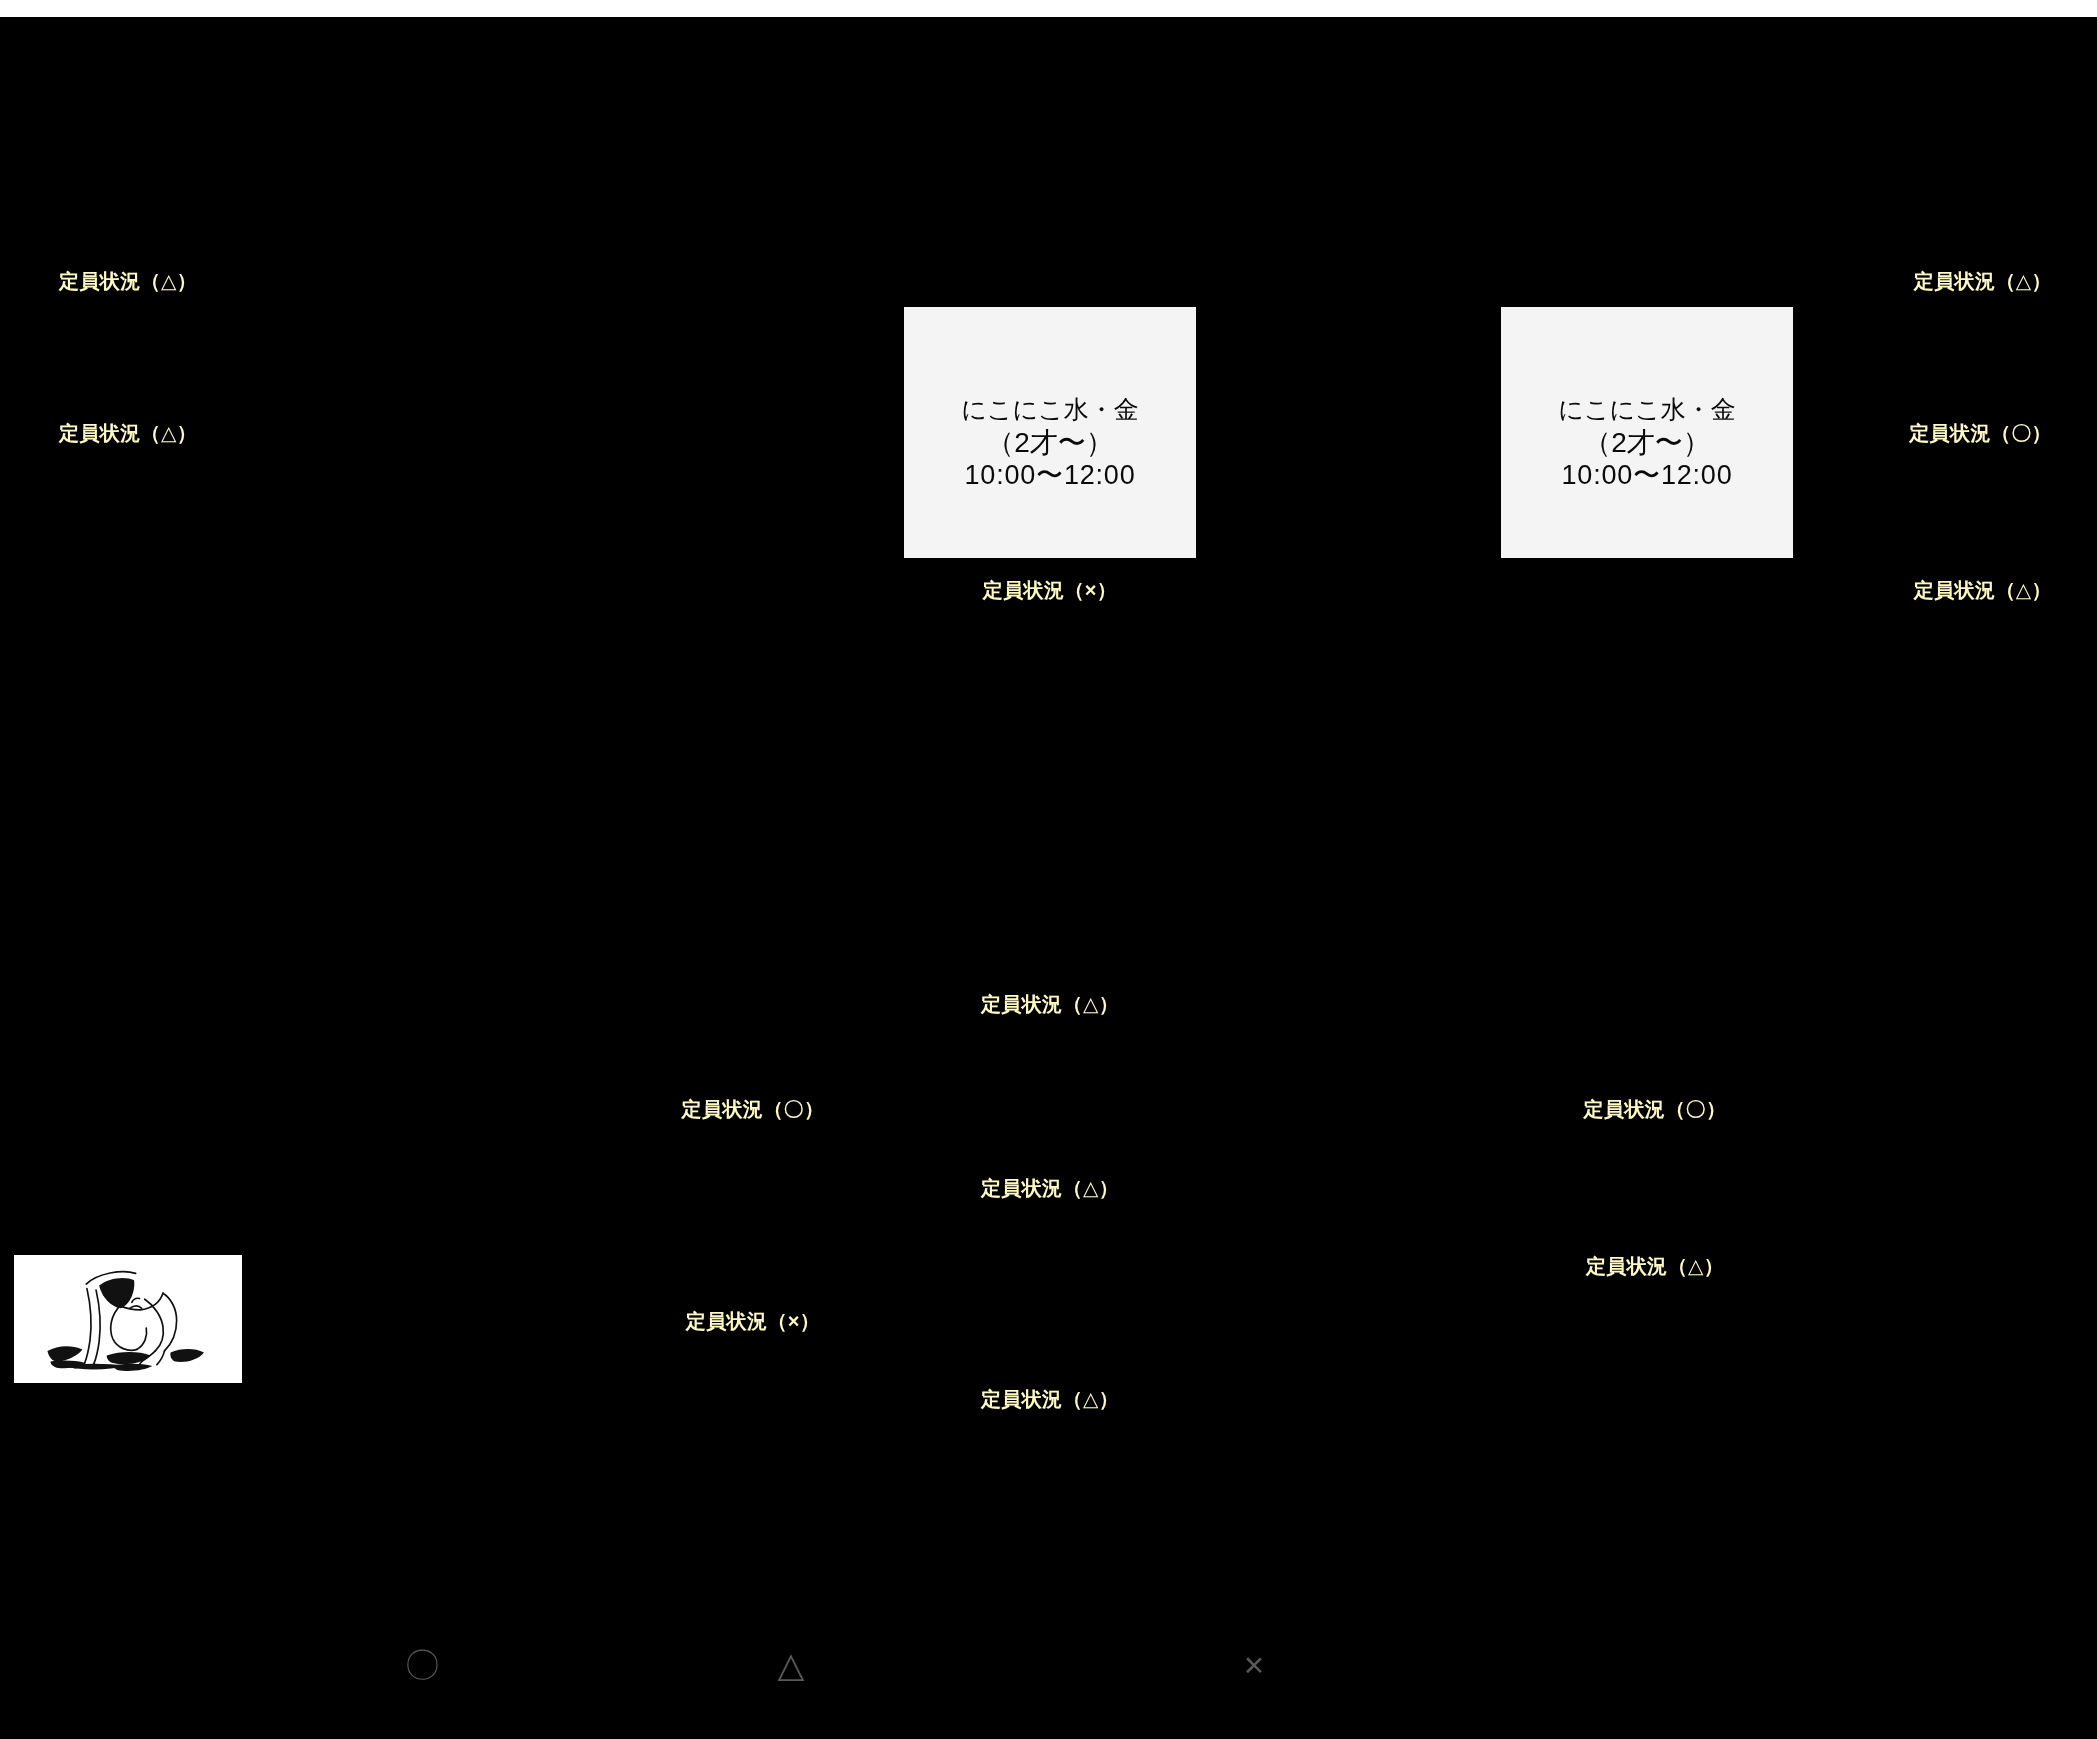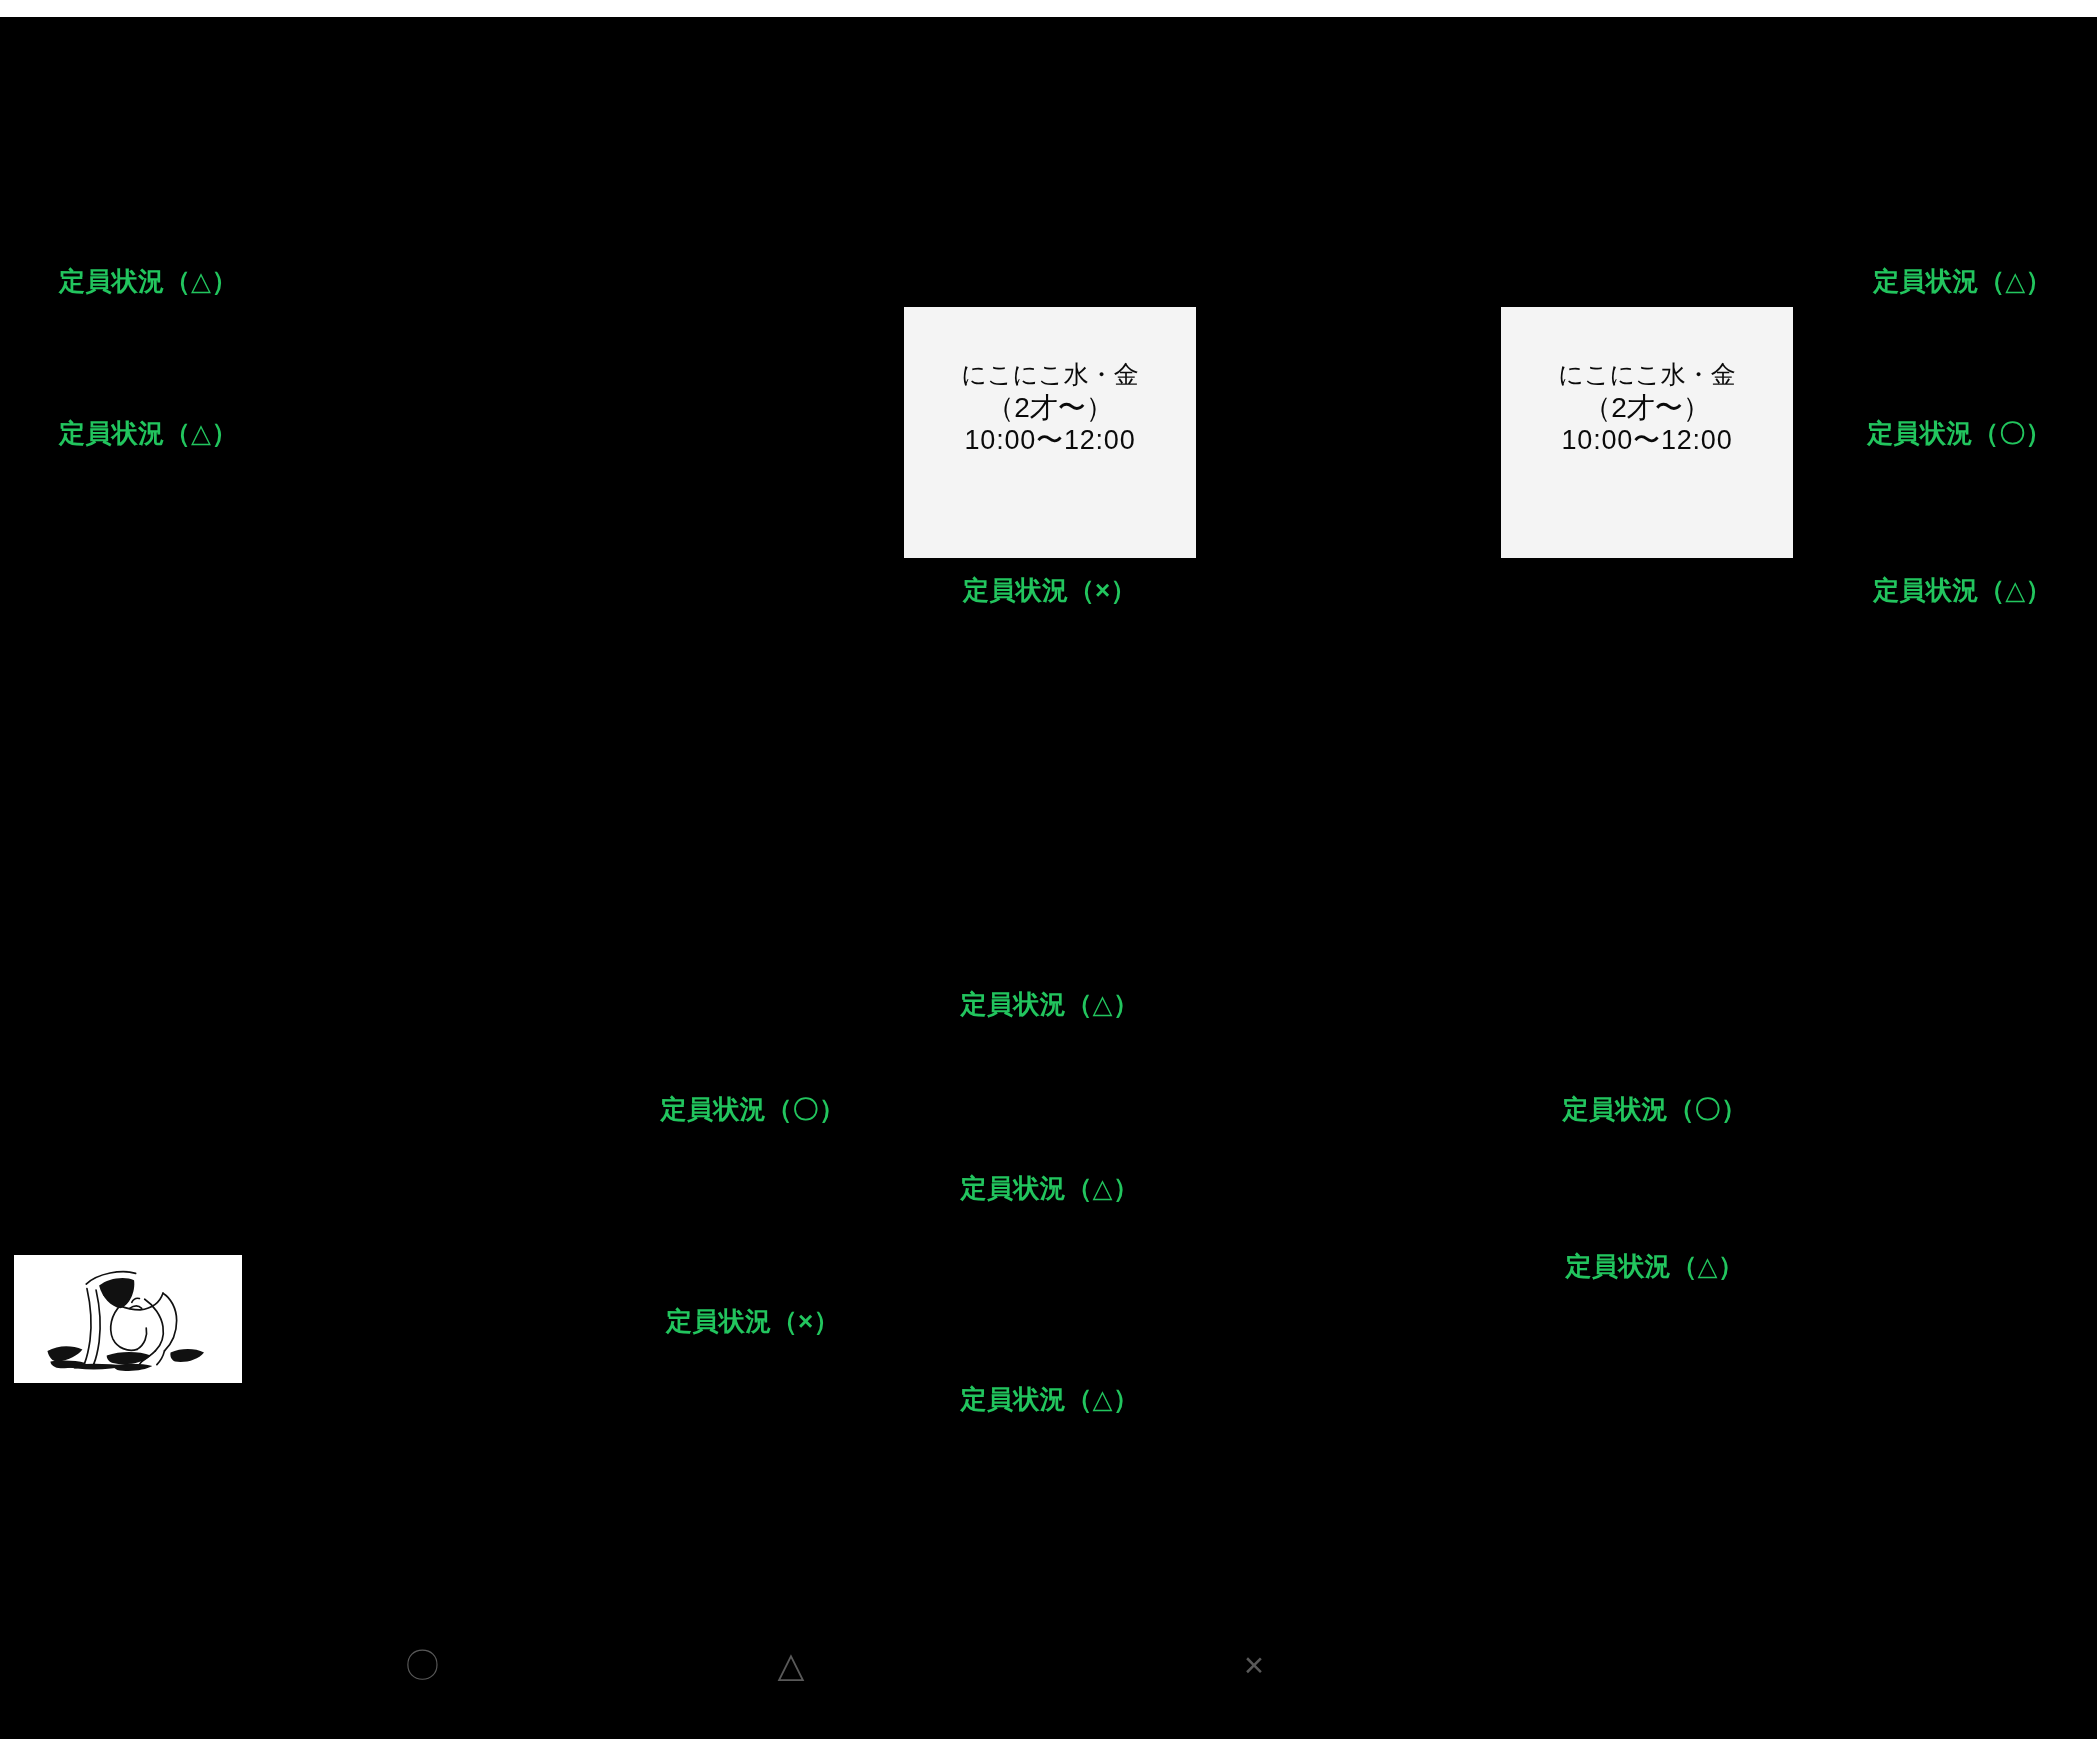--- a/index.html
+++ b/index.html
@@ -15,40 +15,40 @@
     background:#000000;
     overflow:hidden;
   }
   .topband{
     position:absolute;left:0;top:0;width:2097px;height:16.7px;
     background:#ffffff;
   }
   
   .status{
     position:absolute;
-    color:#22c55e;
+    color:#fef9c3;
     font-weight:700;
-    font-size:26px;
+    font-size:20px;
     line-height:26px;
     letter-spacing:0.4px;
     white-space:nowrap;
   }
   .status.right{transform:translateX(-100%);}
   .status.center{transform:translateX(-50%);}
   
   .card{
     position:absolute;
     width:292px;height:251px;
     background:#f4f4f4;
     box-sizing:border-box;
     display:flex;
     flex-direction:column;
     align-items:center;
     justify-content:flex-start;
-    padding-top:51px;
+    padding-top:86px;
   }
   .card .ln{
     color:#0a0a0a;
     font-size:25px;
     line-height:33px;
     white-space:nowrap;
     text-align:center;
   }
   .card .ln.sub{font-size:28px;}
   .card .ln.time{font-size:27px;letter-spacing:0.8px;}

